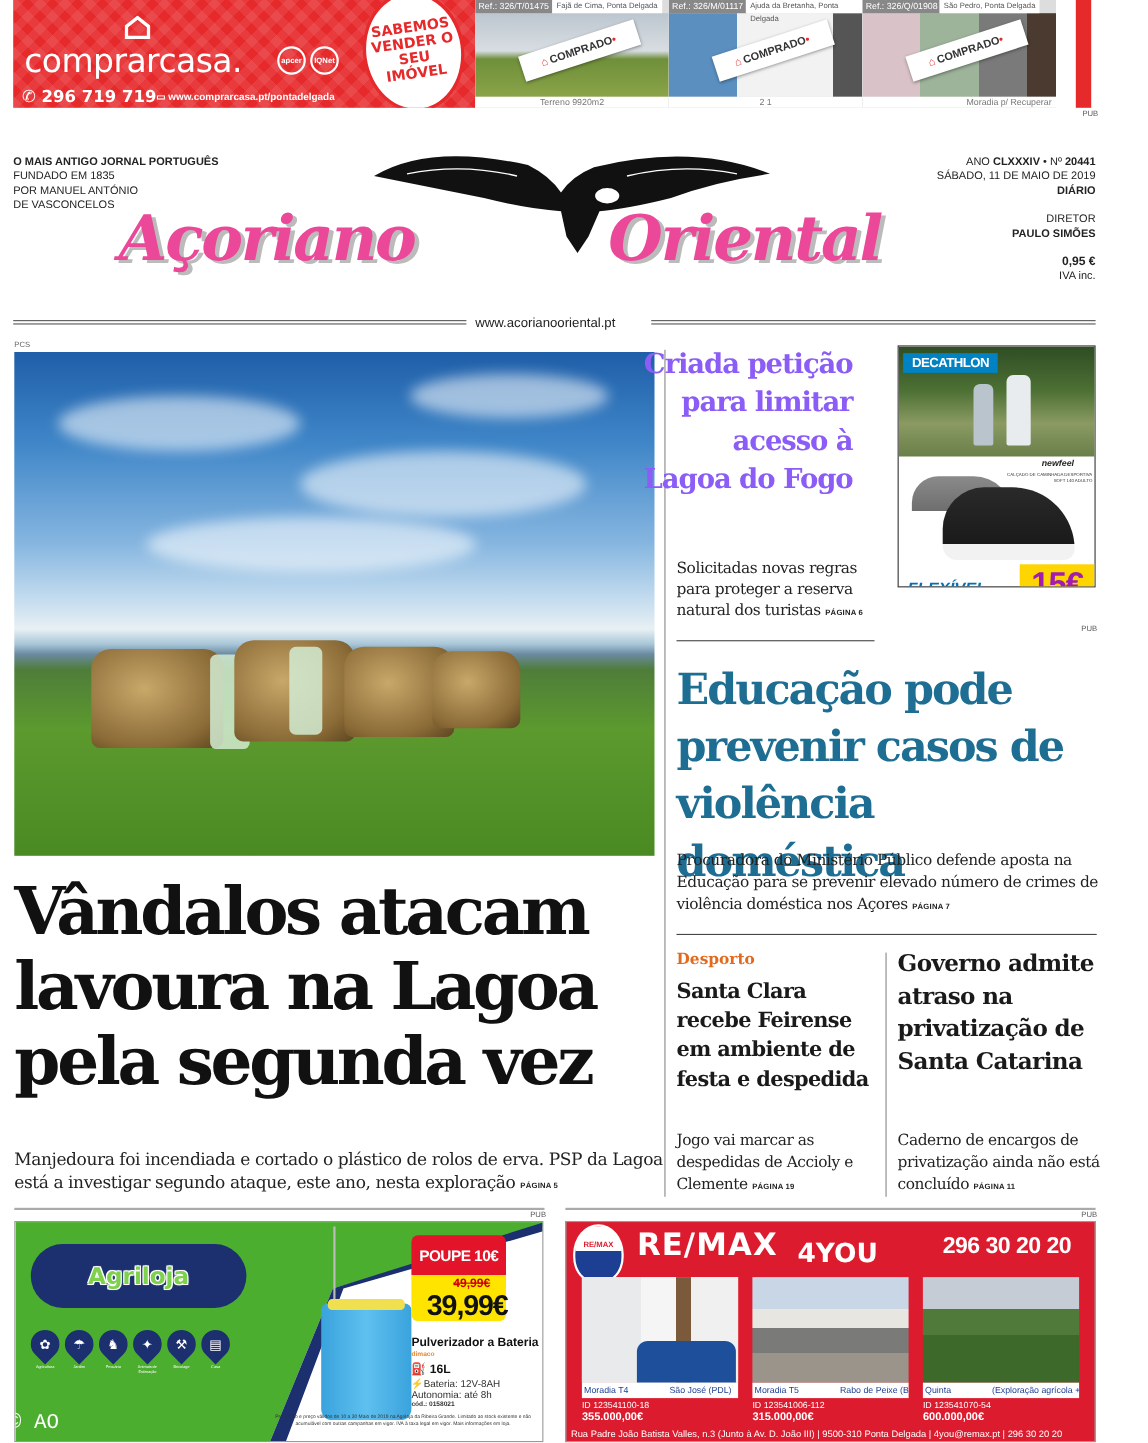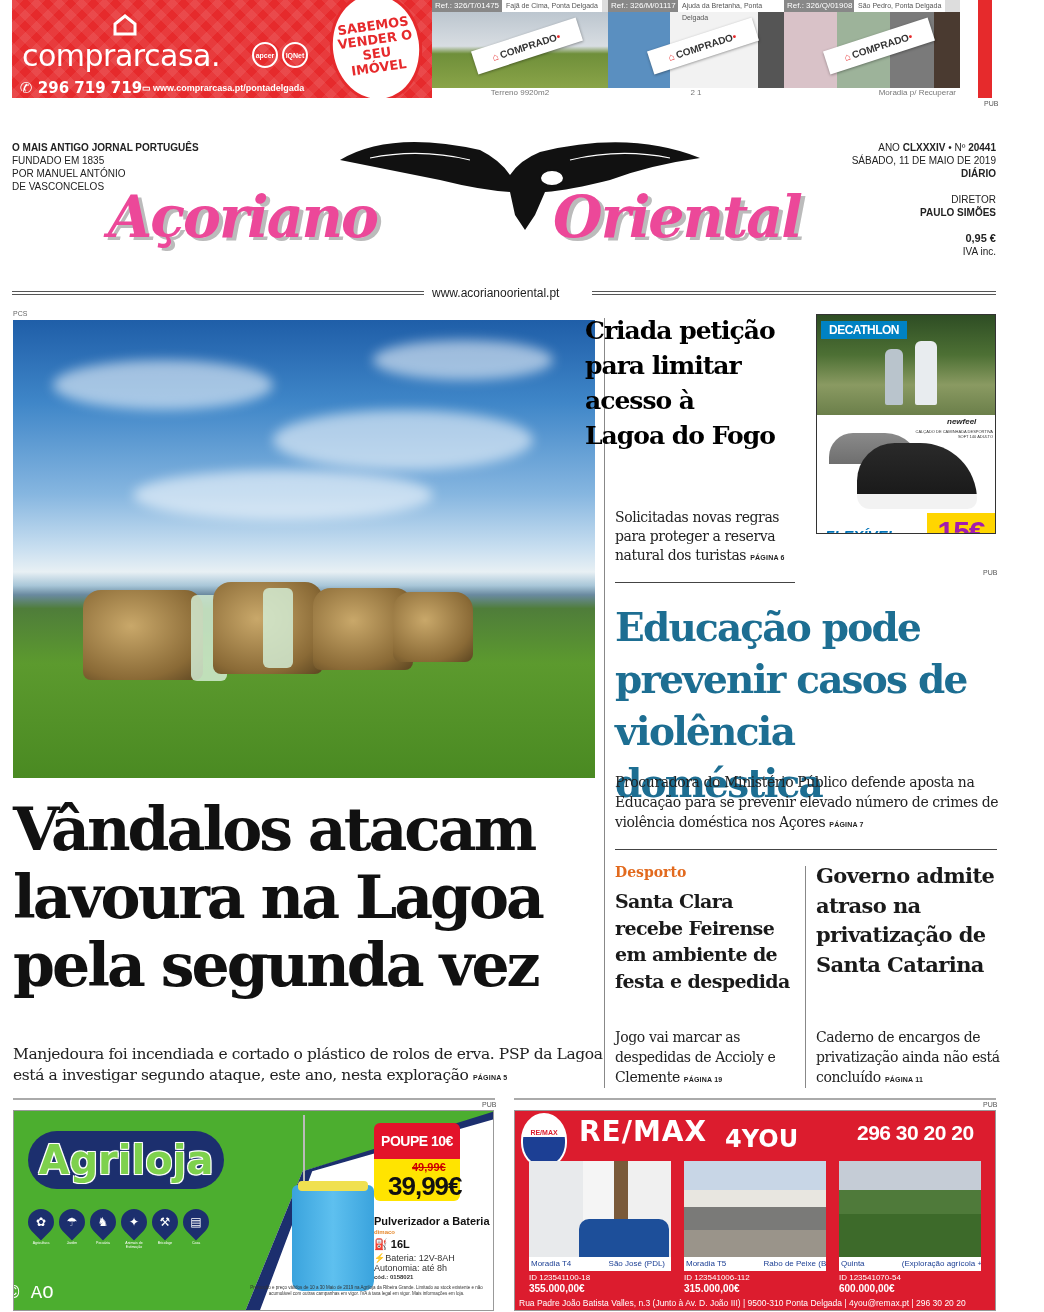--- a/index.html
+++ b/index.html
@@ -49,21 +49,21 @@
   #main-photo .bale { position:absolute; border-radius: 18px 18px 8px 8px; background: radial-gradient(ellipse at 40% 40%, #c9a86a, #8a6a36 70%, #5a4420); }
   #main-photo .wrap { position:absolute; background: rgba(210,235,210,0.85); border-radius: 6px; }
 
   
   #lead-head { left: 13px; top: 795px; width: 590px; font-family: "DejaVu Serif", serif; font-weight: bold; font-size: 60px; line-height: 68px; color: #111; letter-spacing: -3px; }
   #lead-sub { left: 13px; top: 1044px; width: 590px; font-family: "DejaVu Serif", serif; font-size: 15.5px; line-height: 21px; color: #222; letter-spacing: -0.4px; }
   .pg { font-family: "Liberation Sans", sans-serif; font-weight: bold; font-size: 7px; letter-spacing: 0.2px; }
 
   
   #vrule-1 { left: 604px; top: 318px; width: 1px; height: 770px; background: #888; }
-  #story1-head { left: 585px; top: 313px; width: 190px; font-family: "DejaVu Serif", serif; font-weight: bold; font-size: 25px; line-height: 35px; color: #000000; letter-spacing: -1px; }
+  #story1-head { left: 585px; top: 313px; width: 190px; font-family: "DejaVu Serif", serif; font-weight: bold; font-size: 25px; line-height: 35px; color: #8b5cf6; letter-spacing: -1px; text-align: right; }
   #story1-sub { left: 615px; top: 508px; width: 190px; font-family: "DejaVu Serif", serif; font-size: 14px; line-height: 19px; color: #222; letter-spacing: -0.4px; }
   #story1-rule { left: 615px; top: 582px; width: 180px; height: 1px; background: #444; }
 
   #ad-deca { left: 816px; top: 314px; width: 180px; height: 220px; border: 1px solid #333; overflow:hidden; background:#fff; }
   #deca-photo { left: 0; top: 0; width: 180px; height: 100px; background: linear-gradient(180deg,#2e4d24,#4d7034 40%,#8a9a62 70%,#6b7f4a); }
   #deca-logo { left: 4px; top: 6px; width: 86px; height: 18px; background: #0082c3; color: #fff; font-weight: bold; font-size: 12px; letter-spacing: -0.5px; display:flex; align-items:center; justify-content:center; }
   .runner { position:absolute; border-radius: 6px 6px 2px 2px; }
   #deca-brand { left: 130px; top: 102px; font-size: 8px; font-weight:bold; font-style: italic; color:#222; }
   #deca-desc { left: 96px; top: 114px; width: 80px; font-size: 4px; text-align: right; color:#333; line-height:5px; }
   .shoe { position:absolute; border-radius: 40px 60px 10px 14px; }
@@ -86,21 +86,21 @@
 
   
   #bottom-rule-l { left: 13px; top: 1098px; width: 482px; height: 2px; background: #aaa; }
   #bottom-rule-r { left: 514px; top: 1098px; width: 482px; height: 2px; background: #aaa; }
   #agri-pub { left: 482px; top: 1101px; }
   #remax-pub { left: 983px; top: 1101px; }
 
   #ad-agri { left: 13px; top: 1110px; width: 481px; height: 201px; background: #fff; overflow: hidden; border: 1px solid #999; }
   #agri-green { left: 0; top: 0; width: 481px; height: 201px; background: #4cae2f; clip-path: polygon(0 0, 100% 0, 100% 2%, 60% 30%, 48% 100%, 0 100%); }
   #agri-curve { left: 0; top: 0; width: 481px; height: 201px; background: #1c2f6e; clip-path: polygon(100% 0, 100% 4%, 62% 30%, 51% 100%, 48% 100%, 60% 30%); }
-  #agri-logo { left: 14px; top: 20px; width: 196px; height: 58px; background: #1c2f6e; border-radius: 29px; color: #7ed14d; font-size: 40px; font-weight: bold; display:flex; align-items:center; justify-content:center; font-family: "DejaVu Sans", sans-serif; letter-spacing: 0; text-shadow: 0 0 2px #fff, 1px 1px 0 #fff, -1px -1px 0 #fff, 1px -1px 0 #fff, -1px 1px 0 #fff; }
+  #agri-logo { left: 14px; top: 20px; width: 196px; height: 58px; background: #1c2f6e; border-radius: 29px; color: #7ed14d; font-size: 21px; font-weight: bold; display:flex; align-items:center; justify-content:center; font-family: "DejaVu Sans", sans-serif; letter-spacing: 0; text-shadow: 0 0 2px #fff, 1px 1px 0 #fff, -1px -1px 0 #fff, 1px -1px 0 #fff, -1px 1px 0 #fff; }
   .agri-pin { position:absolute; top: 98px; width: 26px; height: 26px; background:#1c2f6e; border-radius: 50% 50% 50% 0; transform: rotate(-45deg); }
   .agri-pin span { position:absolute; left:0; top:0; width:26px; height:26px; display:flex; align-items:center; justify-content:center; transform: rotate(45deg); color:#fff; font-size: 12px; }
   .agri-pin-label { position:absolute; top: 130px; width: 34px; font-size: 3.5px; color:#fff; text-align:center; }
   #agri-copyright { left: -6px; top: 171px; font-size: 19px; color: #fff; font-family: Liberation Mono, monospace; }
   #agri-sprayer { left: 278px; top: 74px; width: 82px; height: 106px; background: linear-gradient(90deg,#3aa3dd,#5ec0ef 50%,#3aa3dd); border-radius: 6px 6px 10px 10px; }
   #agri-sprayer-cap { left: 284px; top: 70px; width: 70px; height: 10px; background: #f0e050; border-radius: 4px; }
   #agri-lance { left: 289px; top: 4px; width: 2px; height: 94px; background: #bbb; }
   #agri-save { left: 360px; top: 12px; width: 86px; height: 36px; background: #e3132a; color:#fff; font-weight:bold; font-size: 14px; border-radius: 6px 6px 0 0; display:flex; align-items:center; justify-content:center; letter-spacing: -0.5px; }
   #agri-pricebox { left: 360px; top: 48px; width: 86px; height: 42px; background: #ffe400; border-radius: 0 0 6px 6px; }
   #agri-old { left: 398px; top: 50px; font-size: 11px; font-weight: bold; color:#c00; text-decoration: line-through; }

